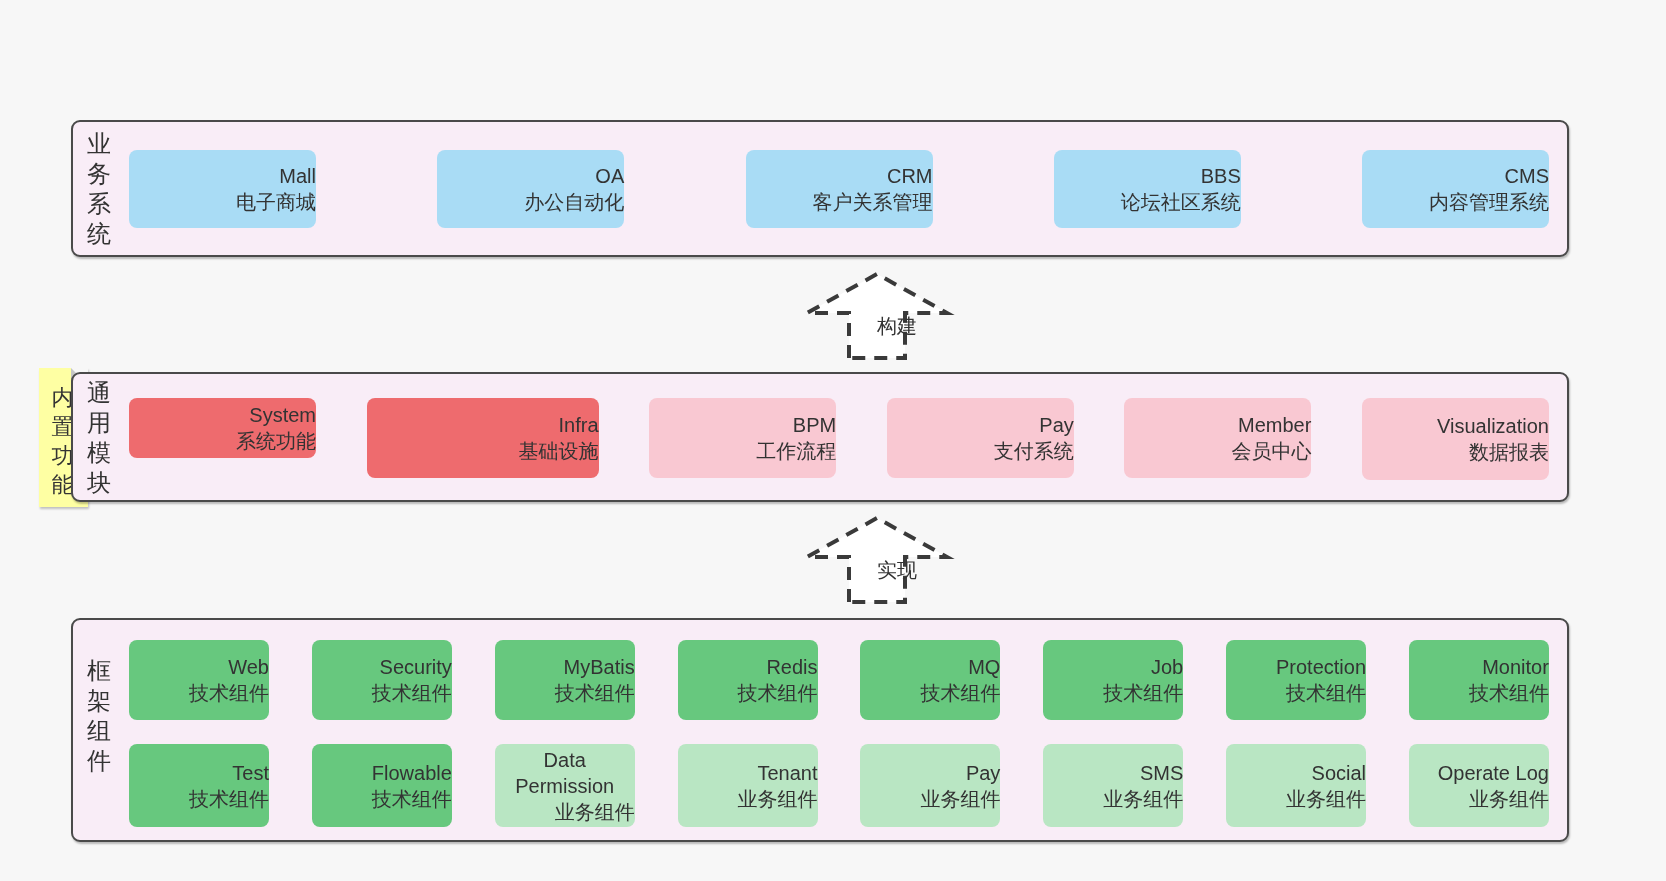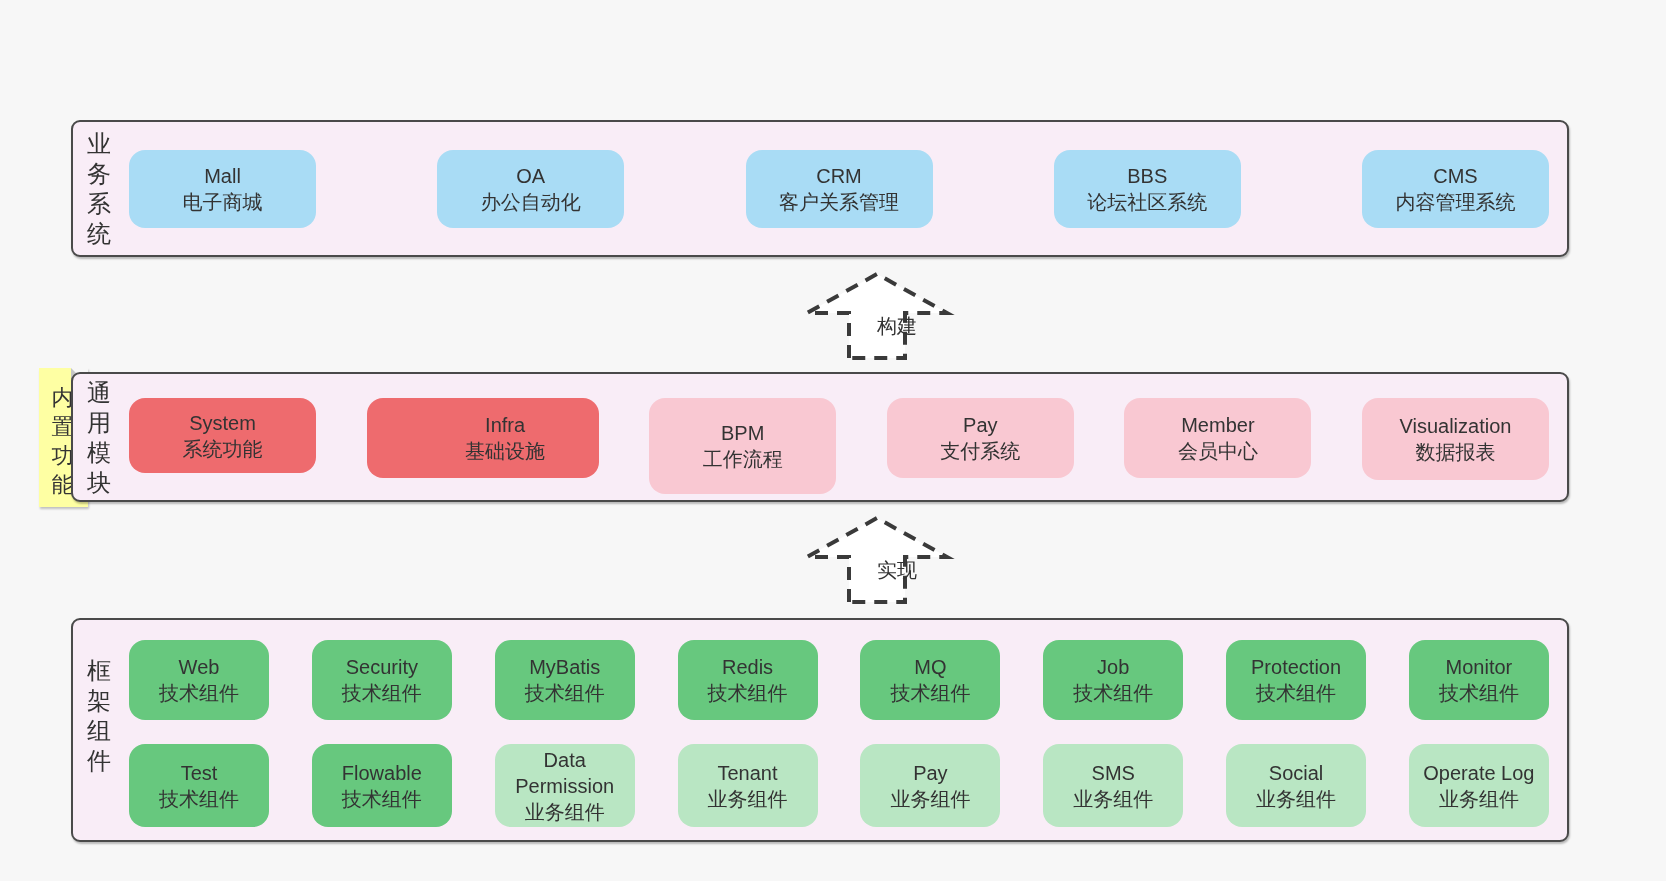--- a/index.html
+++ b/index.html
@@ -3,21 +3,21 @@
 <meta charset="utf-8">
 <style>
   html,body{margin:0;padding:0;background:#f7f7f7;}
   .canvas{position:relative;width:1666px;height:881px;background:#f7f7f7;overflow:hidden;
           font-family:"Liberation Sans","DejaVu Sans",sans-serif;color:#333;}
   .panel{position:absolute;left:71px;width:1498px;background:#f9edf7;border:2px solid #4a4a4a;
          border-radius:9px;box-shadow:1px 2px 2px rgba(0,0,0,0.25);box-sizing:border-box;}
   .panel-label{position:absolute;left:11px;width:30px;font-size:24px;line-height:30px;
                text-align:center;word-break:break-all;color:#333;}
   .row{position:absolute;left:56px;right:18px;display:flex;justify-content:space-between;}
-  .box{border-radius:16px;display:flex;flex-direction:column;align-items:center;justify-content:center;
+  .box{border-radius:8px;display:flex;flex-direction:column;align-items:flex-end;justify-content:center;
        text-align:center;font-size:20px;line-height:26px;color:#333;}
   .w187{width:187px;height:78px;}
   .w140{width:140px;height:80px;}
   .h83{height:83px;}
   .blue{background:#a9dcf5;}
   .red{background:#ee6b6e;}
   .pink{background:#f9c8d2;}
   .green{background:#67c87e;}
   .lightgreen{background:#b9e6c3;}
   .note{position:absolute;left:39px;width:49px;background:#feffa3;
@@ -67,29 +67,29 @@
   </div>
 
   <svg class="arrow" style="left:797px;top:268px;" viewBox="0 0 160 92">
     <polygon points="52,90 52,45 10,45 80,6 150,45 108,45 108,90"></polygon>
   </svg>
   <div class="arrow-label" style="left:837px;top:313px;">构建</div>
 
   <div class="panel" style="top:372px;height:130px;">
     <div class="panel-label" style="top:4px;">通用模块</div>
     <div class="row" style="top:24px;">
-      <div class="box w187 red" style="height:75px;">
+      <div class="box w187 red" style="height:60px;">
         <div>System</div>
         <div>系统功能</div>
       </div>
       <div class="box w187 red" style="height:80px;padding-left:45px;">
         <div>Infra</div>
         <div>基础设施</div>
       </div>
-      <div class="box w187 pink" style="height:96px;">
+      <div class="box w187 pink" style="height:80px;">
         <div>BPM</div>
         <div>工作流程</div>
       </div>
       <div class="box w187 pink" style="height:80px;">
         <div>Pay</div>
         <div>支付系统</div>
       </div>
       <div class="box w187 pink" style="height:80px;">
         <div>Member</div>
         <div>会员中心</div>

